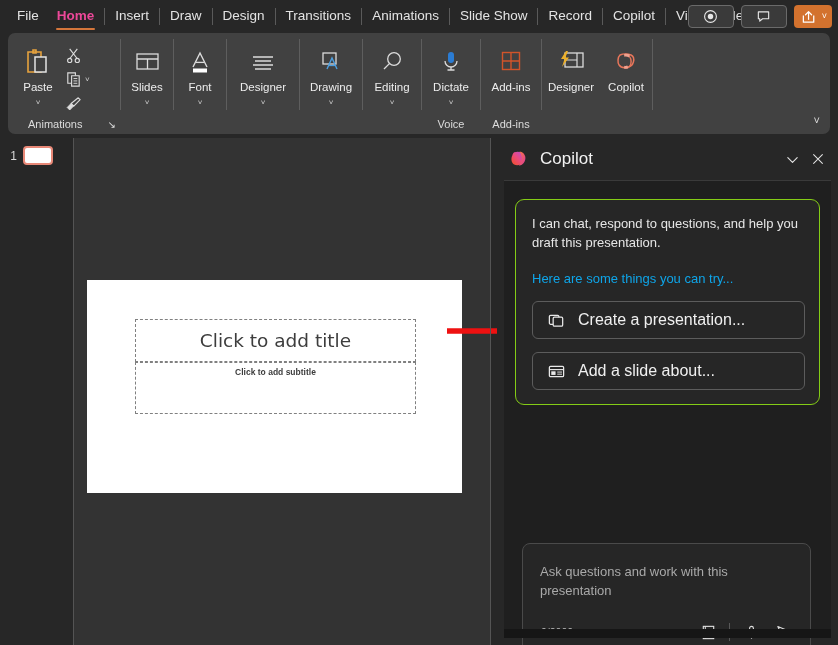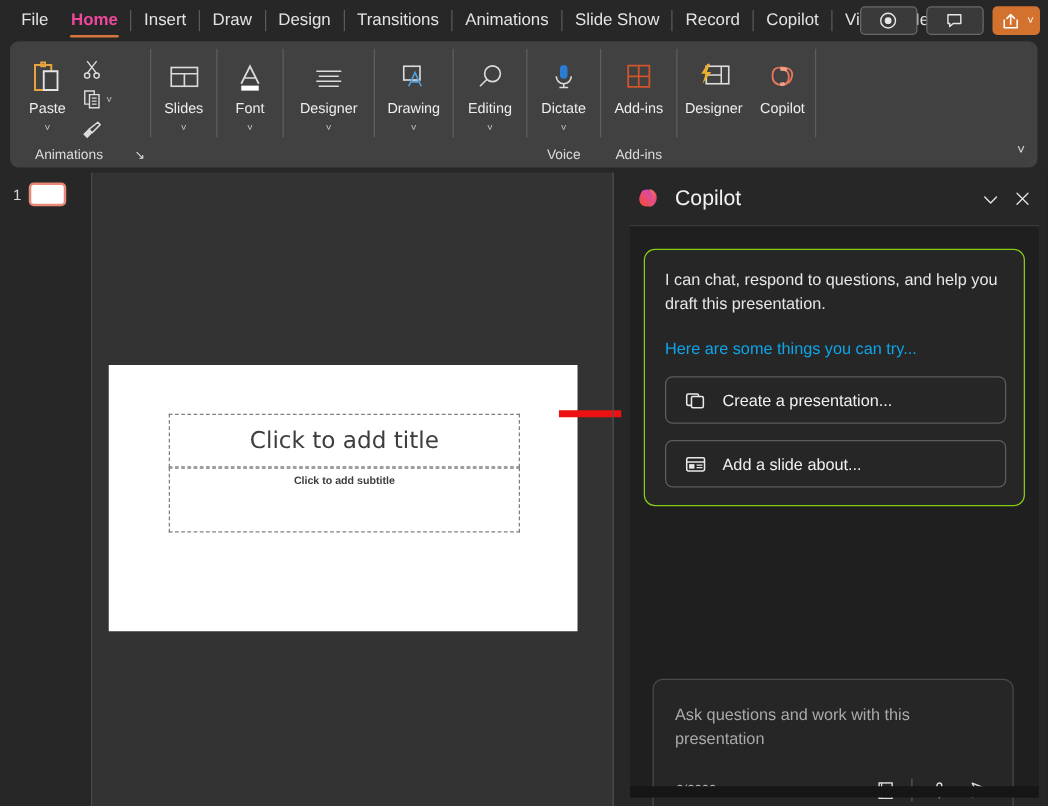--- a/index.html
+++ b/index.html
@@ -76,21 +76,21 @@
   .thumbnum { font-size: 12px; color: #d8d8d8; width: 9px; text-align: right; }
   .thumb {
     width: 30px; height: 19px; background: #ffffff; border-radius: 4px;
     border: 2.5px solid #e88877;
   }
   .pane-divider { position: absolute; left: 73px; top: 138px; width: 1px; height: 507px; background: #545454; }
 
   
   .canvas { position: absolute; left: 74px; top: 138px; width: 416px; height: 507px; background: #333333; }
   .slide {
-    position: absolute; left: 13px; top: 154px; width: 375px; height: 213px;
+    position: absolute; left: 13px; top: 142px; width: 375px; height: 213px;
     background: #ffffff;
   }
   .ph {
     position: absolute; border: 1px dashed #808080;
     display: flex; align-items: center; justify-content: center;
   }
   .ph-title { left: 48px; top: 39px; width: 281px; height: 43px; }
   .ph-title span { font-size: 18.5px; color: #3d3d3d; font-family: "DejaVu Sans", sans-serif; }
   .ph-sub { left: 48px; top: 82px; width: 281px; height: 52px; align-items: flex-start; padding-top: 4px; }
   .ph-sub span { font-size: 8.5px; color: #3d3d3d; font-weight: bold; }
@@ -118,21 +118,21 @@
     background: #262626; border: 1px solid #84cc16; border-radius: 9px;
     padding: 14px 14px 14px 16px;
   }
   .msgtext { font-size: 13px; color: #e6e6e6; line-height: 19px; }
   .msgtext2 { font-size: 13px; color: #0ea5e9; line-height: 19px; margin-top: 17px; }
   .sugg {
     margin-top: 13px; height: 38px; border: 1px solid #5c5c5c; border-radius: 6px;
     display: flex; align-items: center; gap: 12px; padding-left: 14px;
     background: #262626;
   }
-  .sugg-lbl { font-size: 13px; color: #f0f0f0; }
+  .sugg-lbl { font-size: 16px; color: #f0f0f0; }
 
   .composer {
     position: absolute; left: 18px; top: 362px; width: 289px; height: 110px;
     background: #262626; border: 1px solid #4a4a4a; border-radius: 8px;
   }
   .composer-ph {
     position: absolute; left: 17px; top: 18px; width: 225px;
     font-size: 13px; color: #a9a9a9; line-height: 19px;
   }
   .composer-count { position: absolute; left: 18px; bottom: 14px; font-size: 10.5px; color: #bdbdbd; }

